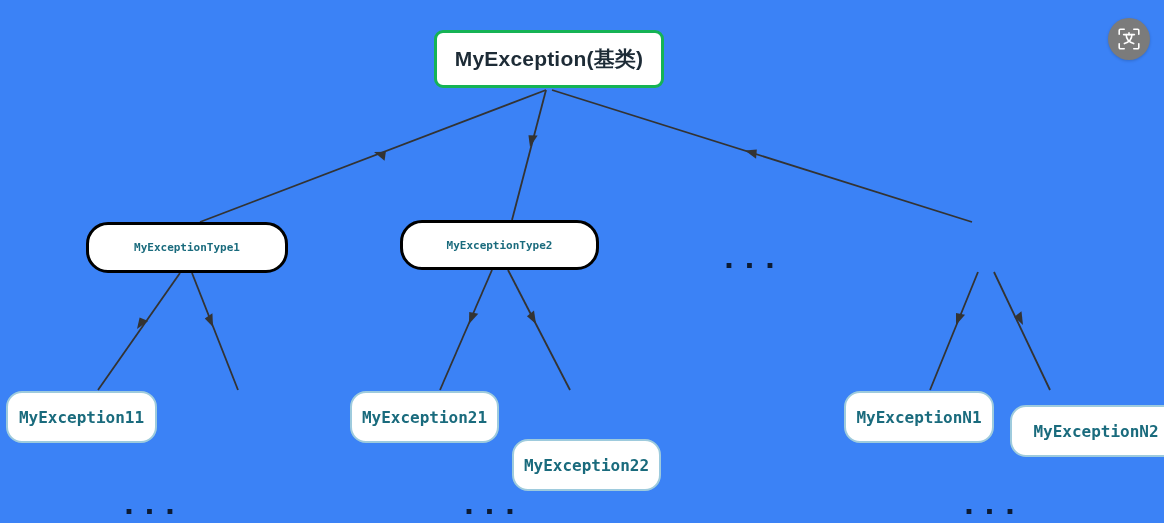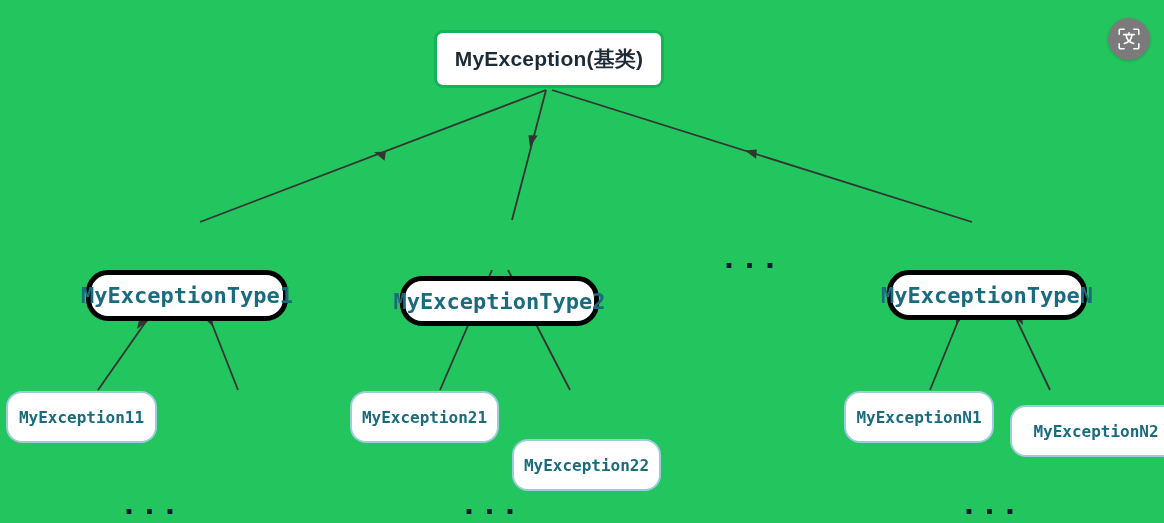--- a/index.html
+++ b/index.html
@@ -7,21 +7,21 @@
     padding: 0;
     background: #ffffff;
   }
   body {
     font-family: "Liberation Sans", sans-serif;
   }
   #canvas {
     position: relative;
     width: 1164px;
     height: 523px;
-    background: #22c55e;
+    background: #3b82f6;
     overflow: hidden;
   }
   #edges {
     position: absolute;
     left: 0;
     top: 0;
     width: 1164px;
     height: 523px;
   }
   .node {
@@ -36,28 +36,27 @@
   .node-root {
     border: 3px solid #15b355;
     border-radius: 9px;
     color: #1d2b36;
     font-family: "Liberation Sans", sans-serif;
     font-weight: bold;
     font-size: 21px;
     letter-spacing: 0.2px;
   }
   .node-child {
-    border: 5px solid #000000;
+    border: 3px solid #000000;
     border-radius: 22px;
     color: #1a6b7d;
     font-family: "DejaVu Sans Mono", monospace;
     font-weight: bold;
-    font-size: 22px;
+    font-size: 11px;
     letter-spacing: 0px;
-    margin-top: 48px;
   }
   .node-leaf {
     border: 2px solid #9ecbdd;
     border-radius: 16px;
     color: #1a6b7d;
     font-family: "DejaVu Sans Mono", monospace;
     font-weight: bold;
     font-size: 16px;
   }
   .ellipsis {
@@ -142,27 +141,24 @@
   </svg>
 
   <div class="node node-root" style="left:434px; top:30px; width:230px; height:58px;">
     <span>MyException(基类)</span>
   </div>
 
   <div class="node node-child" style="left:86px; top:222px; width:202px; height:51px;">
     <span>MyExceptionType1</span>
   </div>
 
-  <div class="node node-child" style="left:400px; top:228px; width:199px; height:50px;">
+  <div class="node node-child" style="left:400px; top:220px; width:199px; height:50px;">
     <span>MyExceptionType2</span>
   </div>
 
-  <div class="node node-child" style="left:887px; top:222px; width:200px; height:50px;">
-    <span>MyExceptionTypeN</span>
-  </div>
 
   <div class="node node-leaf" style="left:6px; top:391px; width:151px; height:52px;align-items:center;">
     <span>MyException11</span>
   </div>
 
 
   <div class="node node-leaf" style="left:350px; top:391px; width:149px; height:52px;">
     <span>MyException21</span>
   </div>
 

